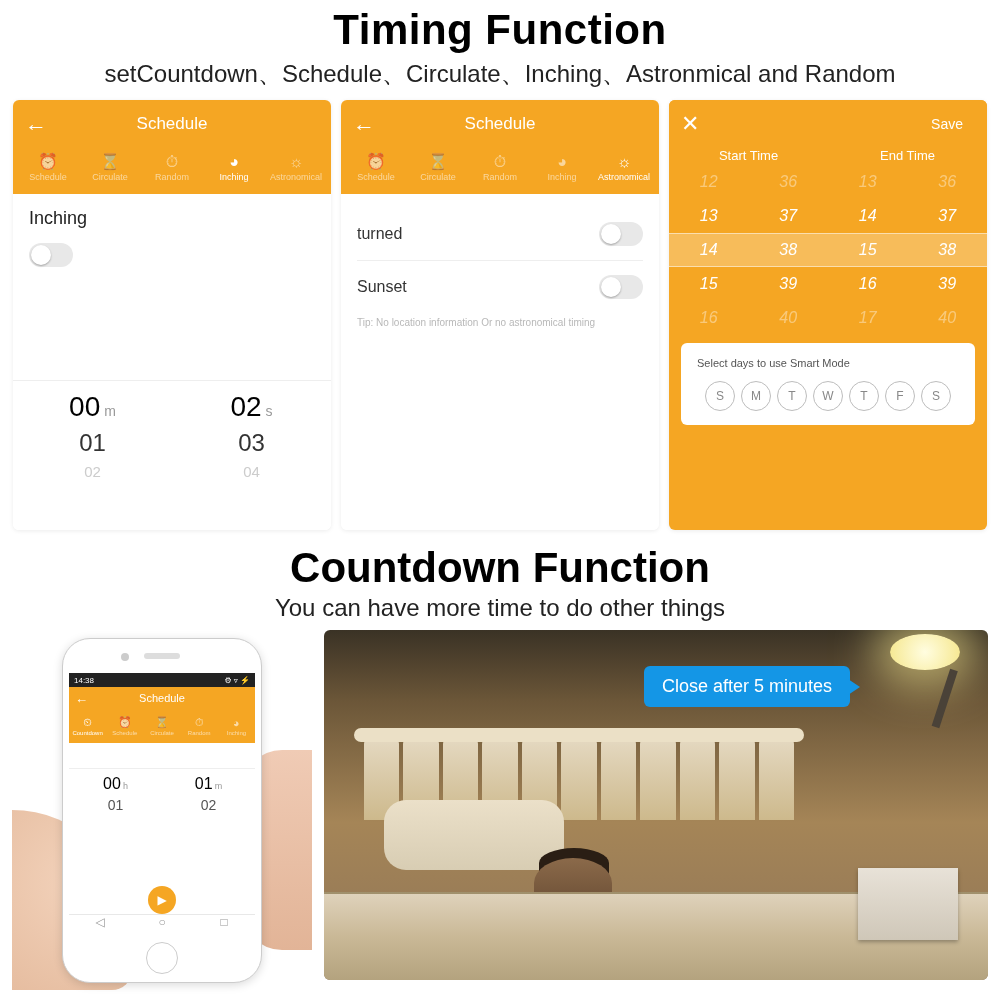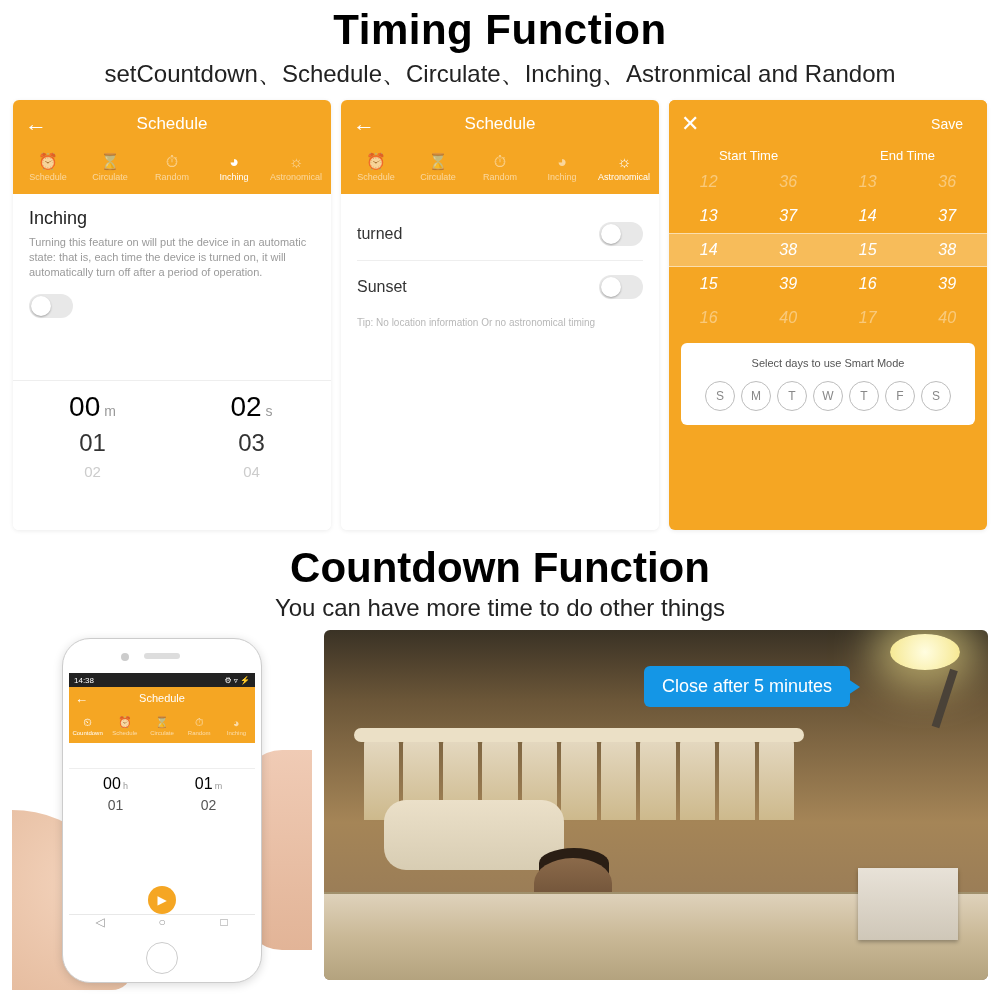--- a/index.html
+++ b/index.html
@@ -133,21 +133,20 @@
   border-bottom: 1px solid rgba(255,255,255,0.5);
 }
 .time-row.dim { opacity: 0.4; }
 .tc { flex: 1; text-align: center; color: #fff; font-size: 16px; }
 
 .days-card {
   background: #fff;
   margin: 0 12px 12px;
   border-radius: 6px;
   padding: 14px 16px;
-  text-align: center;
 }
 .days-title { font-size: 11px; color: #555; margin-bottom: 12px; }
 .days-row { display: flex; justify-content: center; gap: 6px; }
 .dcirc {
   width: 30px; height: 30px; border-radius: 50%;
   border: 1.2px solid #bdbdbd;
   display: flex; align-items: center; justify-content: center;
   font-size: 12px; color: #888;
 }
 
@@ -252,21 +251,20 @@
             <span class="tlabel">Inching</span>
           </div>
           <div class="tab">
             <span class="ticon">☼</span>
             <span class="tlabel">Astronomical</span>
           </div>
         </div>
     </div>
     <div class="body-area">
       <div class="section-title">Inching</div>
-      <div class="section-desc">Turning this feature on will put the device in an automatic state: that is, each time the device is turned on, it will automatically turn off after a period of operation.</div>
       <div style="margin-top:14px" class="toggle"></div>
       <div class="picker">
         <div class="pcol">
           <div class="big">
               <span>00</span>
               <span class="u">m</span>
             </div>
           <div class="small">01</div>
           <div class="tiny">02</div>
         </div>

